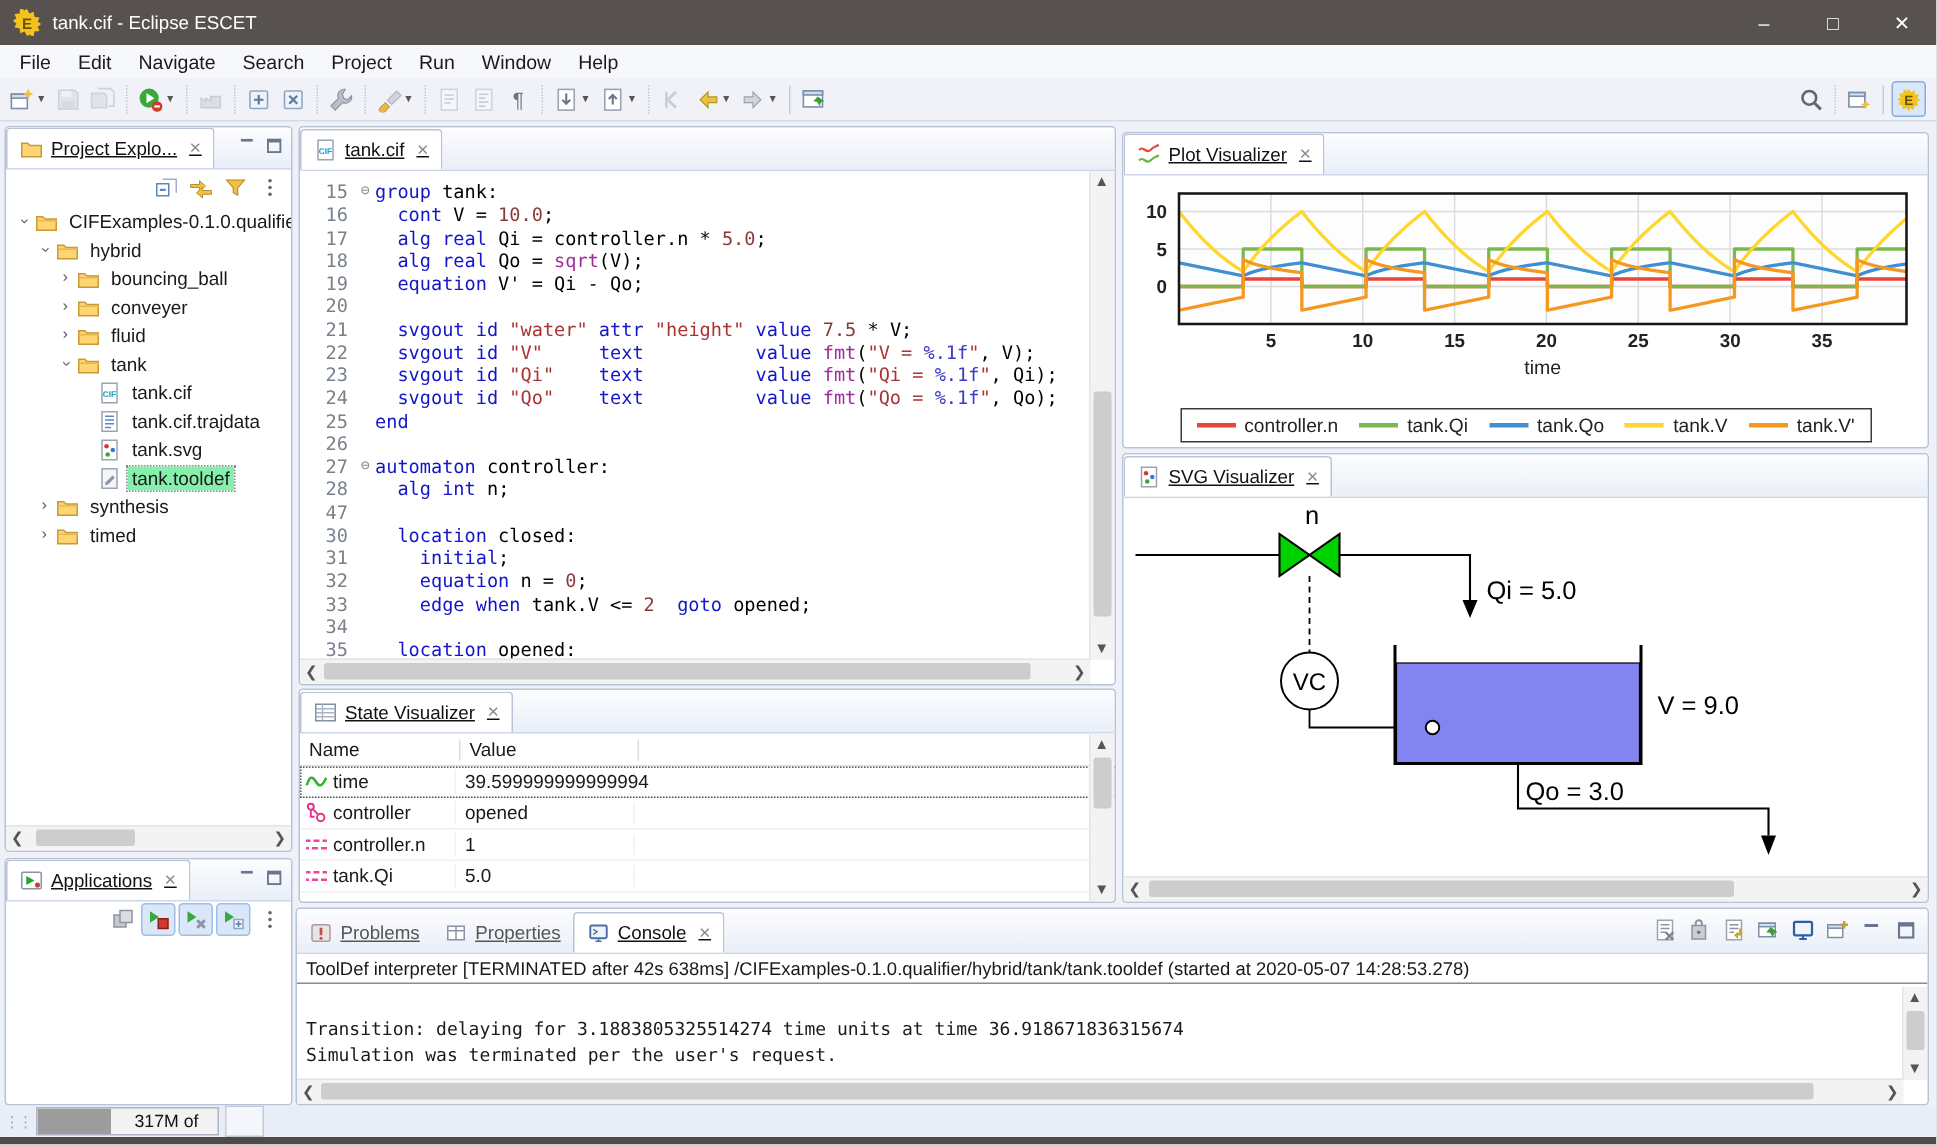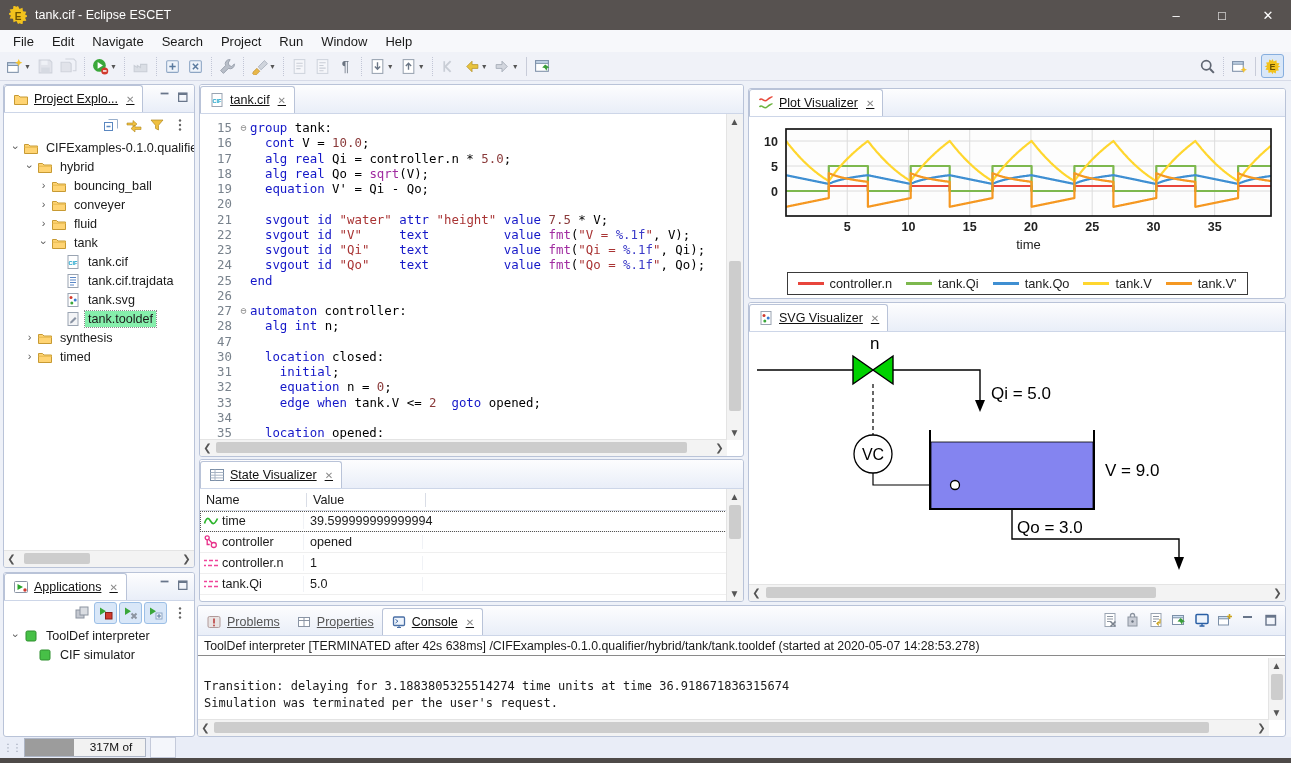--- a/index.html
+++ b/index.html
@@ -571,40 +571,20 @@
         <div class="vtbtn">
           <span class="ic">
             <svg viewBox="0 0 16 16" fill="#666">
               <circle cx="8" cy="3.5" r="1.2"></circle>
               <circle cx="8" cy="8" r="1.2"></circle>
               <circle cx="8" cy="12.5" r="1.2"></circle>
             </svg>
           </span>
         </div>
       </div>
-    <div class="tree" id="apps-tree">
-        <div class="trow" style="padding-left: 4px;">
-          <span class="chev open"><span>›</span></span>
-          <span class="ic">
-            <svg viewBox="0 0 16 16">
-              <rect x="3" y="3" width="10" height="10" rx="1.5" fill="#47c047" stroke="#2f8f2f"></rect>
-            </svg>
-          </span>
-          <span class="tlabel">ToolDef interpreter</span>
-        </div>
-        <div class="trow" style="padding-left: 18px;">
-          <span class="chev"></span>
-          <span class="ic">
-            <svg viewBox="0 0 16 16">
-              <rect x="3" y="3" width="10" height="10" rx="1.5" fill="#47c047" stroke="#2f8f2f"></rect>
-            </svg>
-          </span>
-          <span class="tlabel">CIF simulator</span>
-        </div>
-      </div>
   </div>
 
   <div class="panel" style="left:199px;top:84px;width:543px;height:371px;">
     <div class="tabbar" style="height:28px;">
       <div class="tab active">
         <span class="ic">
             <svg viewBox="0 0 16 16">
               <rect x="3" y="1.5" width="10" height="13" fill="#fff" stroke="#9aa4b2"></rect>
               <text x="8" y="10.5" font-size="5.5" font-weight="bold" text-anchor="middle" fill="#15a0c8">CIF</text>
             </svg>

